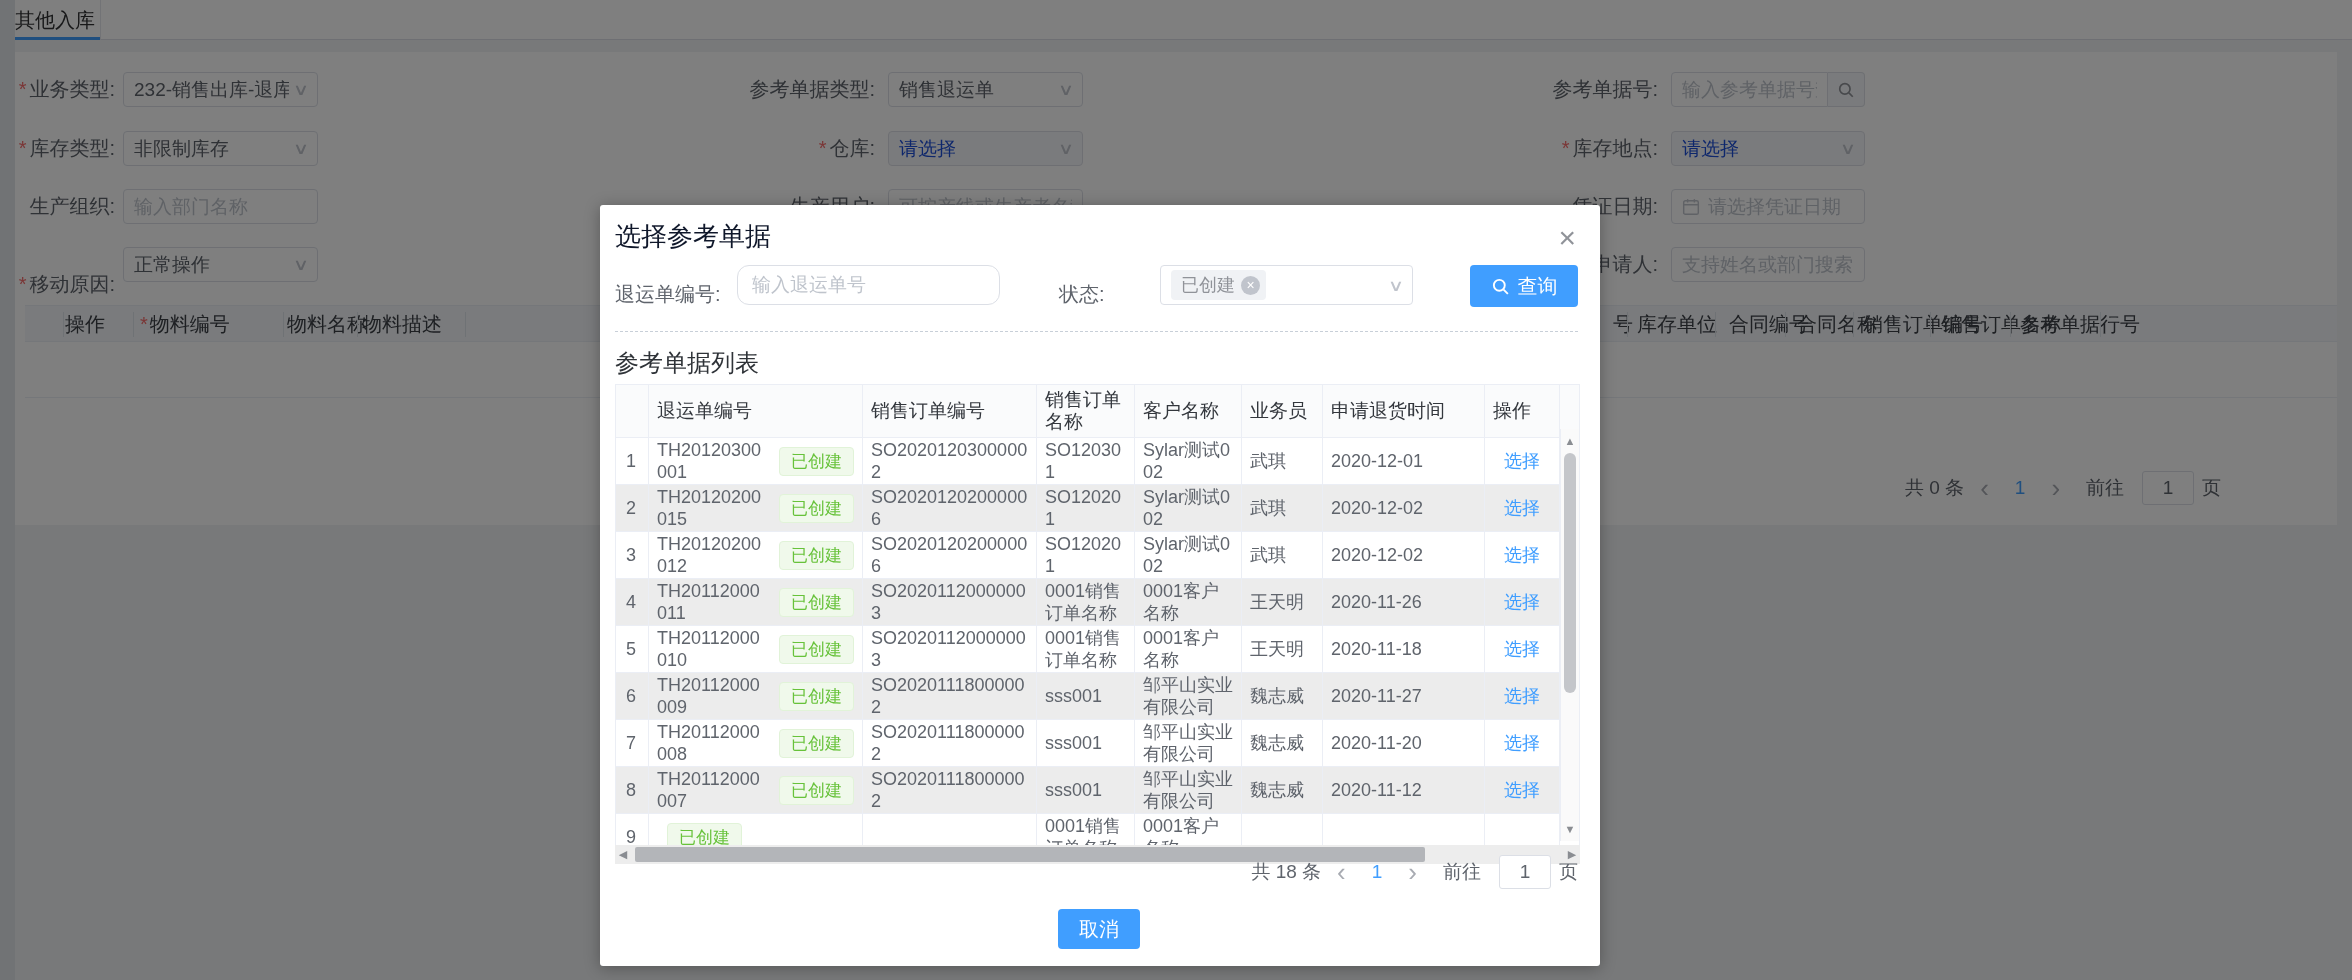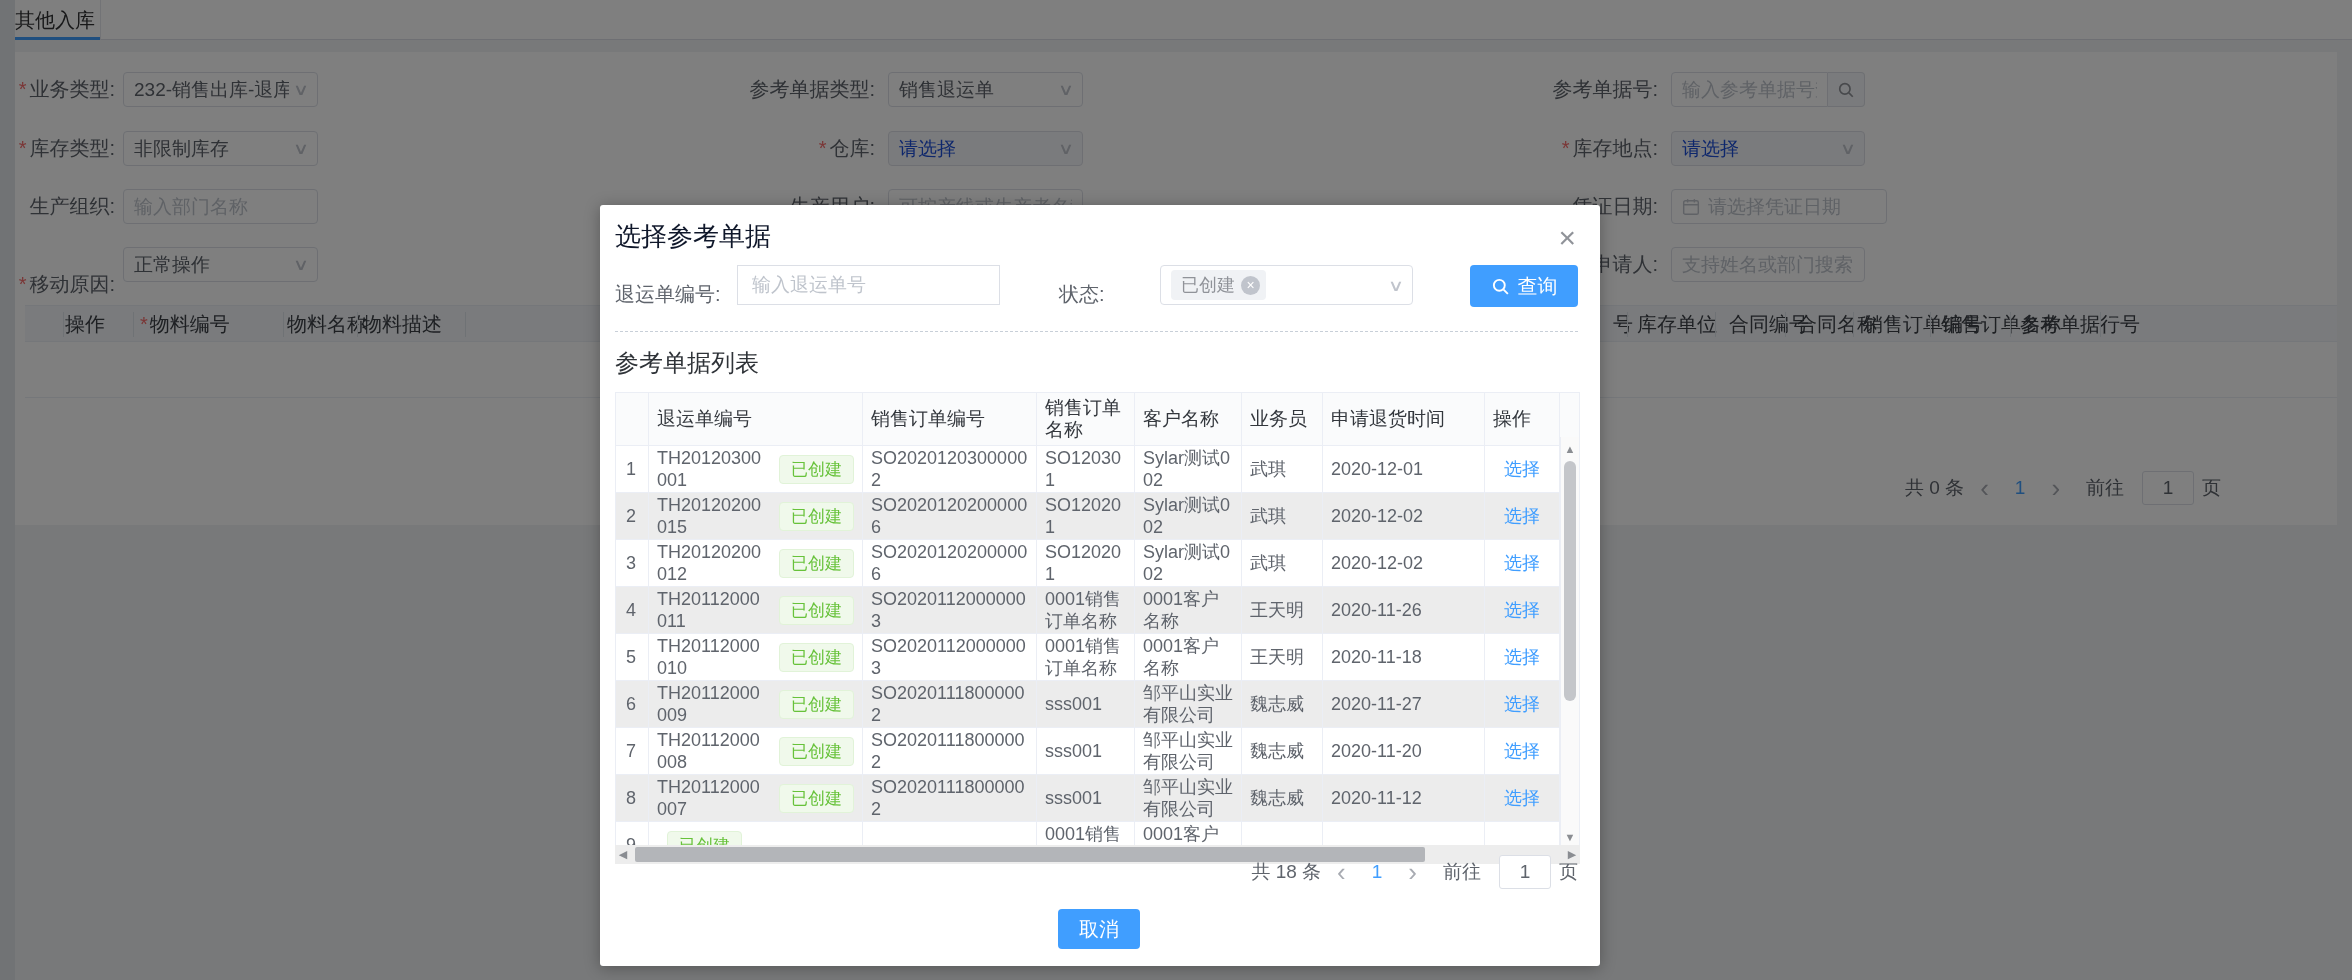--- a/index.html
+++ b/index.html
@@ -51,40 +51,40 @@
                    border:1px solid #dcdfe6; border-radius:3px; background:#fff; margin:0 8px; }
 
   
   .overlay { position:absolute; inset:0; background:rgba(0,0,0,0.5); z-index:10; }
   .modal { position:absolute; left:600px; top:205px; width:1000px; height:761px; background:#fff; border-radius:3px;
            box-shadow:0 2px 16px rgba(0,0,0,0.3); z-index:20; }
   .m-title { position:absolute; left:15px; top:14px; font-size:26px; color:#0f172a; }
   .m-close { position:absolute; right:24px; top:18px; font-size:30px; color:#909399; line-height:1; cursor:pointer; font-weight:300; }
 
   .m-filter-label { position:absolute; font-size:20px; color:#5f646c; top:69px; height:40px; line-height:40px; white-space:nowrap; }
-  .m-input { position:absolute; top:60px; height:40px; border:1px solid #dcdfe6; border-radius:0; background:#fff;
+  .m-input { position:absolute; top:60px; height:40px; border:1px solid #dcdfe6; border-radius:12px; background:#fff;
              display:flex; align-items:center; padding:0 14px; }
   .m-input input { border:none; outline:none; width:100%; font-size:19px; color:#5f646c; font-family:inherit; }
   .m-input input::placeholder { color:#bfc4cc; }
   .m-select { position:absolute; left:560px; top:60px; width:253px; height:40px; border:1px solid #dcdfe6; border-radius:4px;
               display:flex; align-items:center; padding:0 10px; }
   .m-select .caret { margin-left:auto; color:#c0c4cc; font-size:16px; transform:scaleX(1.4); }
   .tag { display:inline-flex; align-items:center; background:#f0f2f5; border-radius:4px; padding:3px 6px 3px 10px;
          font-size:18px; color:#909399; }
   .tag .tag-x { display:inline-block; width:19px; height:19px; border-radius:50%; background:#c0c4cc; color:#fff;
                 font-size:14px; line-height:19px; text-align:center; margin-left:6px; }
   .m-search-btn { position:absolute; left:870px; top:60px; width:108px; height:42px; background:#409eff; border:none;
                   border-radius:4px; color:#fff; font-size:20px; display:flex; align-items:center; justify-content:center;
                   gap:8px; cursor:pointer; font-family:inherit; }
   .m-search-btn svg { width:19px; height:19px; }
   .m-divider { position:absolute; left:15px; top:126px; width:963px; border-top:1px dashed #c8cfd8; }
   .m-list-title { position:absolute; left:15px; top:142px; font-size:24px; color:#2f3338; }
 
   
-  .m-table { position:absolute; left:15px; top:187px; width:965px; border:1px solid #ebeef5; background:#fff; }
+  .m-table { position:absolute; left:15px; top:179px; width:965px; border:1px solid #ebeef5; background:#fff; }
   .mrow { display:grid; grid-template-columns:33px 214px 174px 98px 107px 81px 162px 75px; }
   .mcell { border-right:1px solid #ebeef5; border-bottom:1px solid #ebeef5; padding:1px 8px; font-size:18px; color:#5f646c;
            line-height:22px; display:flex; align-items:center; word-break:break-all; }
   .mhead { background:#fafbfc; }
   .mhead .mcell { color:#33373d; font-size:19px; min-height:43px; padding-top:4px; padding-bottom:4px; }
   .m-body { position:relative; height:412px; overflow:hidden; width:946px; }
   .m-body .mrow { min-height:47px; }
   .m-body .mrow.stripe .mcell { background:#ececec; }
   .mcell.idx { justify-content:flex-start; padding-left:10px; }
   .status-tag { display:inline-block; background:#f0f9eb; border:1px solid #e1f3d8; color:#67c23a; border-radius:4px;
@@ -173,21 +173,21 @@
             </div>
           </div>
           <div class="fld" style="top: 137px; left: 0px;">
             <span class="lbl" style="left: 700px; width: 160px;">生产用户:</span>
             <div class="ctrl" style="left: 873px; width: 195px;">
               <input placeholder="可按产线或生产者名称" style="">
             </div>
           </div>
           <div class="fld" style="top: 137px; left: 0px;">
             <span class="lbl" style="left: 1460px; width: 183px;">凭证日期:</span>
-            <div class="ctrl" style="left: 1656px; width: 216px;">
+            <div class="ctrl" style="left: 1656px; width: 194px;">
               <svg class="icon16" viewBox="0 0 16 16">
                 <rect x="1.5" y="2.5" width="13" height="12" rx="1.5" fill="none" stroke="currentColor" stroke-width="1.3"></rect>
                 <line x1="1.5" y1="6" x2="14.5" y2="6" stroke="currentColor" stroke-width="1.3"></line>
                 <line x1="5" y1="1" x2="5" y2="4" stroke="currentColor" stroke-width="1.3"></line>
                 <line x1="11" y1="1" x2="11" y2="4" stroke="currentColor" stroke-width="1.3"></line>
               </svg>
               <input placeholder="请选择凭证日期" style="">
             </div>
           </div>
           <div class="fld" style="top: 195px; left: 0px;">

